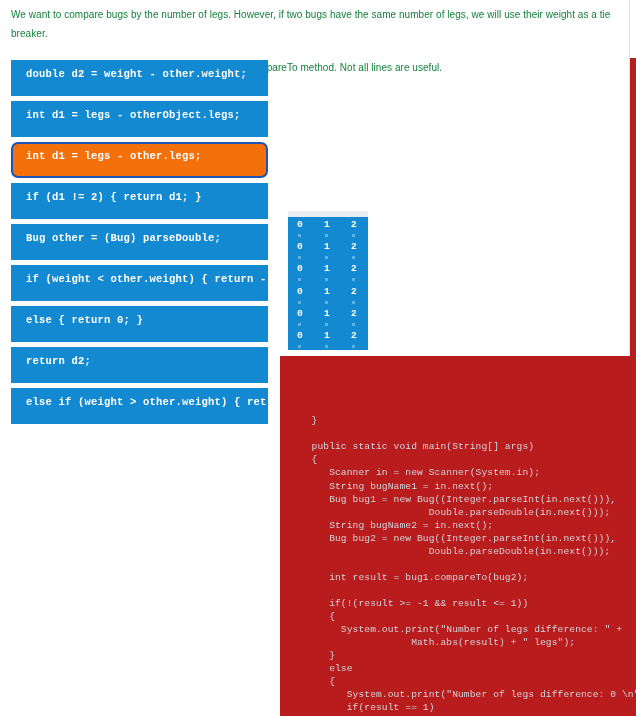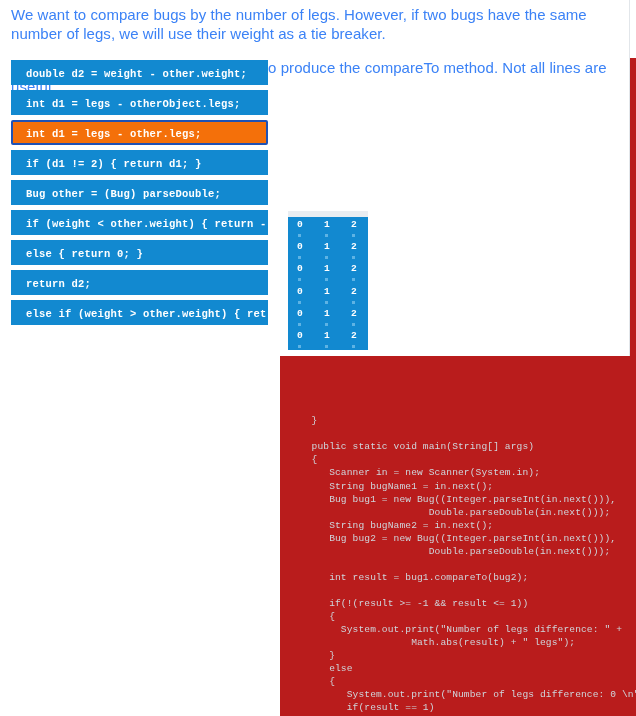--- a/index.html
+++ b/index.html
@@ -25,55 +25,55 @@
     border-right: 1px solid #e2e6ea;
     z-index: 3;
   }
   .prompt {
     position: absolute;
     left: 11px; top: 0px;
     width: 608px;
   }
   .prompt p {
     margin: 0;
-    color: #3b82f6;
-    font-size: 15px;
+    color: #15803d;
+    font-size: 10px;
     line-height: 19px;
     letter-spacing: 0.05px;
   }
   .prompt p.p1 { padding-top: 5px; }
   .prompt p.p2 { padding-top: 15px; }
 
   
   .tiles {
     position: absolute;
     left: 11px; top: 60px;
     width: 257px;
   }
   .tile {
     position: relative;
-    height: 25px;
+    height: 36px;
     margin-bottom: 5px;
     background: #1289d0;
     color: #ffffff;
     font-family: "Liberation Mono", monospace;
     font-size: 10.5px;
     font-weight: bold;
     line-height: 25px;
     padding-left: 13px;
     white-space: nowrap;
     overflow: hidden;
     border: 2px solid transparent;
     letter-spacing: 0.2px;
     cursor: move;
   }
   .tile.selected {
     background: #f4700a;
     border: 2px solid #1f52b5;
-    border-radius: 2px;
+    border-radius: 7px;
   }
 
   
   .code-panel {
     position: absolute;
     left: 280px; top: 58px;
     width: 356px;
     height: 658px;
     background: #b91c1c;
     overflow: hidden;

